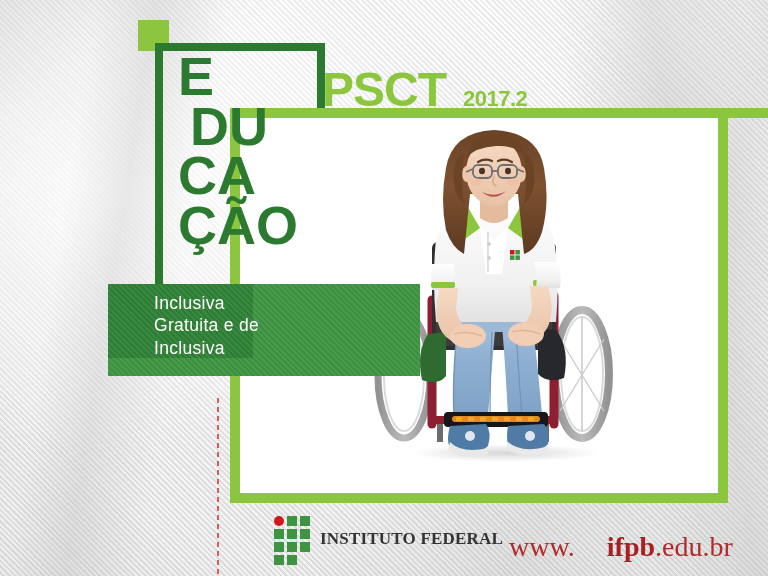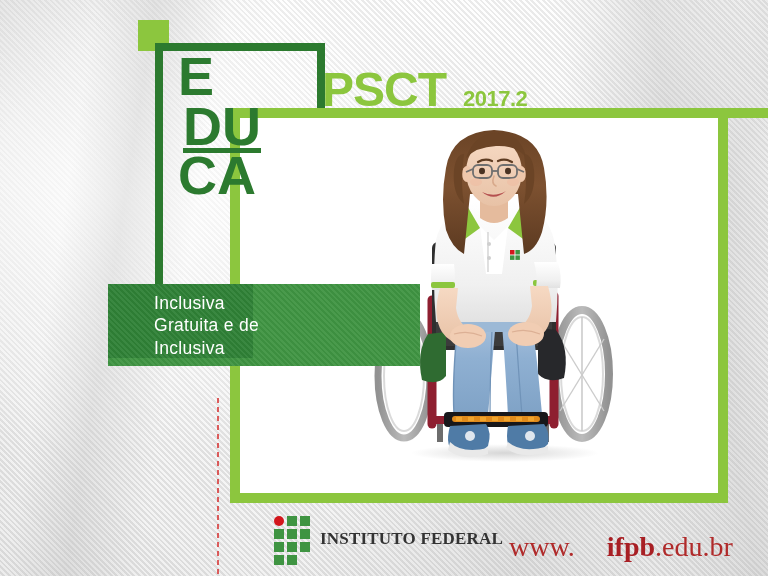--- a/index.html
+++ b/index.html
@@ -119,27 +119,27 @@
     z-index:7;
     font-family:"Liberation Sans", sans-serif;
     font-weight:bold;
     color:#2c7a2f;
     line-height:0.92;
     font-size:54px;
     letter-spacing:0px;
   }
   .educacao div { white-space:nowrap; }
   .edu-l1 { margin-left:0px; }
-  .edu-l2 { margin-left:5px;text-decoration:underline; }
+  .edu-l2 { margin-left:12px; }
   .edu-l3 { margin-left:0px; }
   .edu-l4 { margin-left:0px; }
 
   
   .banner {
-    position:absolute; left:108px; top:284px; width:312px; height:82px;
+    position:absolute; left:108px; top:284px; width:312px; height:92px;
     z-index:8;
     background:#3f9442;
   }
   .banner-dark {
     position:absolute; left:0; top:0; width:145px; height:74px;
     background:#2f8136;
   }
   .banner-lines {
     position:absolute; inset:0;
     background-image:repeating-linear-gradient(
@@ -410,20 +410,21 @@
 
   <div class="psct">
     <span class="psct-main">PSCT</span>
     <span class="psct-year">2017.2</span>
   </div>
 
   <div class="educacao">
     <div class="edu-l1">E</div>
     <div class="edu-l2">DU</div>
     <div class="edu-l3">CA</div>
+    <div class="edu-l4">ÇÃO</div>
   </div>
 
   <div class="banner">
     <div class="banner-dark"></div>
     <div class="banner-lines"></div>
     <div class="banner-text">
       <div>Inclusiva</div>
       <div>Gratuita e de</div>
       <div>Inclusiva</div>
     </div>

